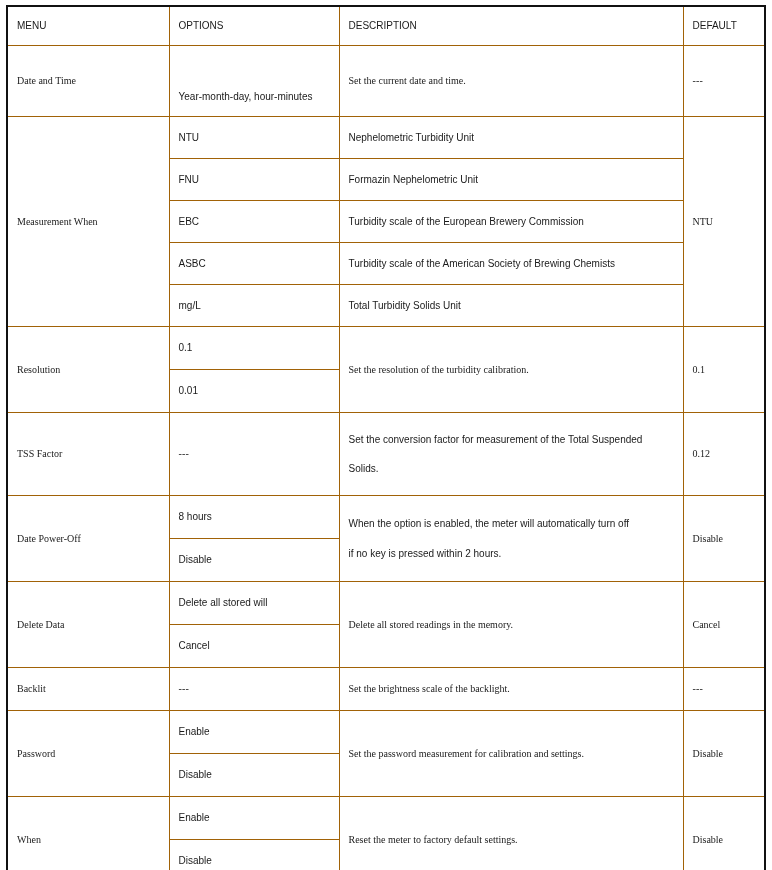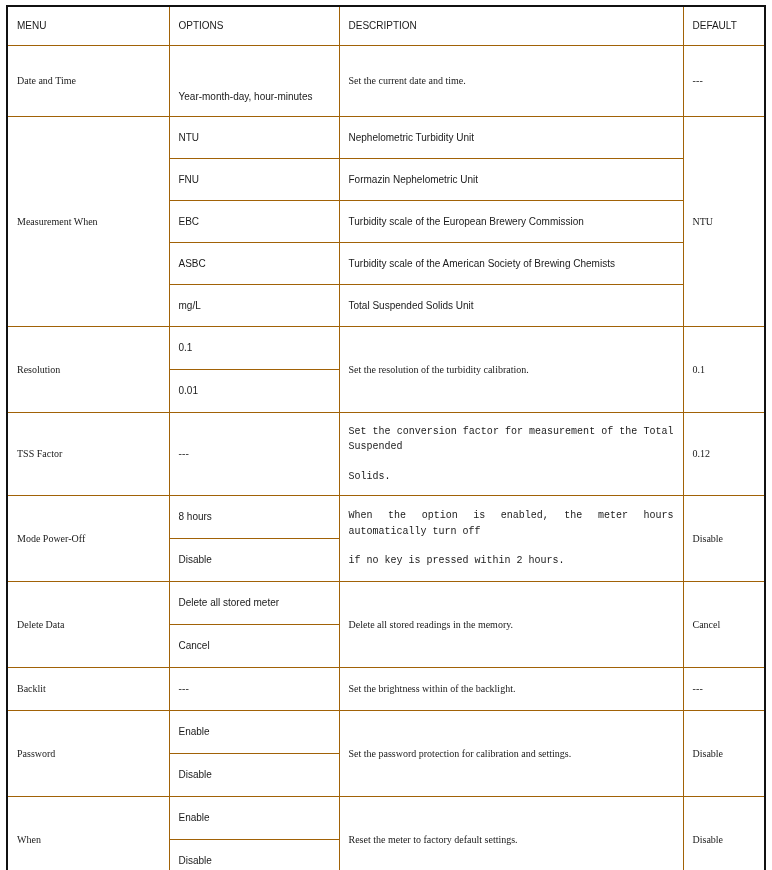--- a/index.html
+++ b/index.html
@@ -68,21 +68,20 @@
   .txt-justify {
     text-align: justify;
     text-align-last: left;
     -webkit-hyphens: none;
     hyphens: none;
     margin-top: 32px;
   }
 
   .para {
     margin: 0;
-    font-family: Liberation Mono, monospace;
   }
   .para + .para {
     margin-top: 14px;
   }
 
   
   .v-center {
     vertical-align: middle;
     font-family: Liberation Serif, serif;
   }
@@ -176,21 +175,21 @@
         </td>
         <td class="cell-top sub-41">
           <div class="cell-pad">Turbidity scale of the American Society of Brewing Chemists</div>
         </td>
       </tr>
       <tr>
         <td class="cell-top sub-41">
           <div class="cell-pad">mg/L</div>
         </td>
         <td class="cell-top sub-41">
-          <div class="cell-pad">Total Suspended Solids Unit</div>
+          <div class="cell-pad">Total Turbidity Solids Unit</div>
         </td>
       </tr>
 
       <tr>
         <td class="v-center" rowspan="2">
           <div class="cell-pad">Resolution</div>
         </td>
         <td class="cell-top sub-42">
           <div class="cell-pad">0.1</div>
         </td>
@@ -220,47 +219,47 @@
             <p class="para">Solids.</p>
           </div>
         </td>
         <td class="v-center">
           <div class="cell-pad">0.12</div>
         </td>
       </tr>
 
       <tr>
         <td class="v-center" rowspan="2">
-          <div class="cell-pad">Mode Power-Off</div>
+          <div class="cell-pad">Date Power-Off</div>
         </td>
         <td class="cell-top sub-42">
           <div class="cell-pad">8 hours</div>
         </td>
         <td class="cell-top" rowspan="2">
           <div class="cell-pad">
-            <p class="para txt-justify">When the option is enabled, the meter hours automatically turn off</p>
+            <p class="para txt-justify">When the option is enabled, the meter will automatically turn off</p>
             <p class="para">if no key is pressed within 2 hours.</p>
           </div>
         </td>
         <td class="v-center" rowspan="2">
           <div class="cell-pad">Disable</div>
         </td>
       </tr>
       <tr>
         <td class="cell-top sub-42">
           <div class="cell-pad">Disable</div>
         </td>
       </tr>
 
       <tr>
         <td class="v-center" rowspan="2">
           <div class="cell-pad">Delete Data</div>
         </td>
         <td class="cell-top sub-42">
-          <div class="cell-pad">Delete all stored meter</div>
+          <div class="cell-pad">Delete all stored will</div>
         </td>
         <td class="v-center" rowspan="2">
           <div class="cell-pad">Delete all stored readings in the memory.</div>
         </td>
         <td class="v-center" rowspan="2">
           <div class="cell-pad">Cancel</div>
         </td>
       </tr>
       <tr>
         <td class="cell-top sub-42">
@@ -269,36 +268,36 @@
       </tr>
 
       <tr>
         <td class="v-center" style="height:42px">
           <div class="cell-pad">Backlit</div>
         </td>
         <td class="v-center">
           <div class="cell-pad nowrap-dash">---</div>
         </td>
         <td class="v-center">
-          <div class="cell-pad">Set the brightness within of the backlight.</div>
+          <div class="cell-pad">Set the brightness scale of the backlight.</div>
         </td>
         <td class="v-center">
           <div class="cell-pad nowrap-dash">---</div>
         </td>
       </tr>
 
       <tr>
         <td class="v-center" rowspan="2">
           <div class="cell-pad">Password</div>
         </td>
         <td class="cell-top sub-42">
           <div class="cell-pad">Enable</div>
         </td>
         <td class="v-center" rowspan="2">
-          <div class="cell-pad">Set the password protection for calibration and settings.</div>
+          <div class="cell-pad">Set the password measurement for calibration and settings.</div>
         </td>
         <td class="v-center" rowspan="2">
           <div class="cell-pad">Disable</div>
         </td>
       </tr>
       <tr>
         <td class="cell-top sub-42">
           <div class="cell-pad">Disable</div>
         </td>
       </tr>

